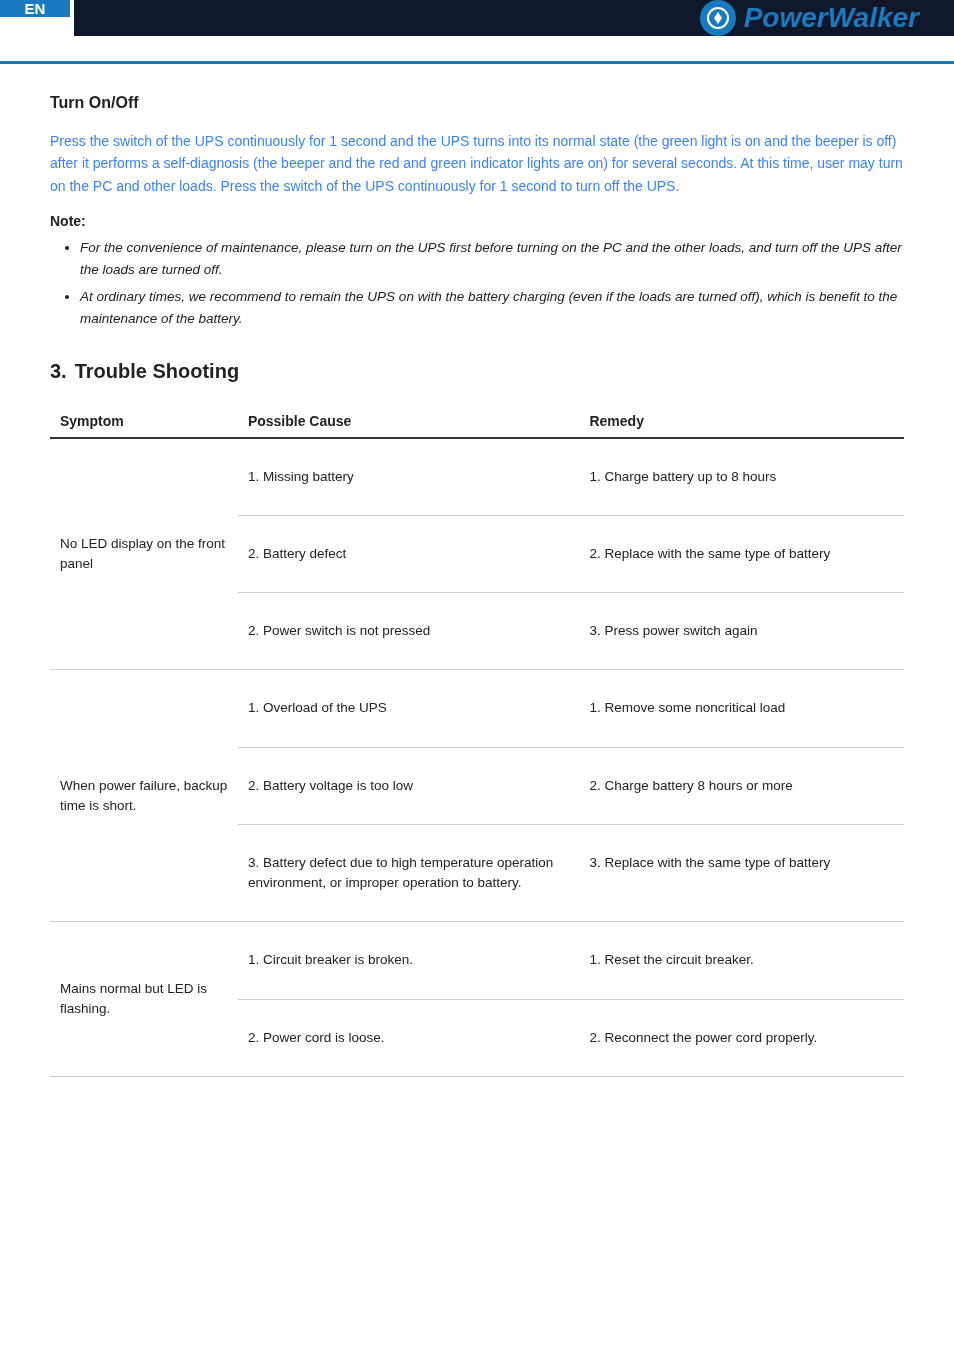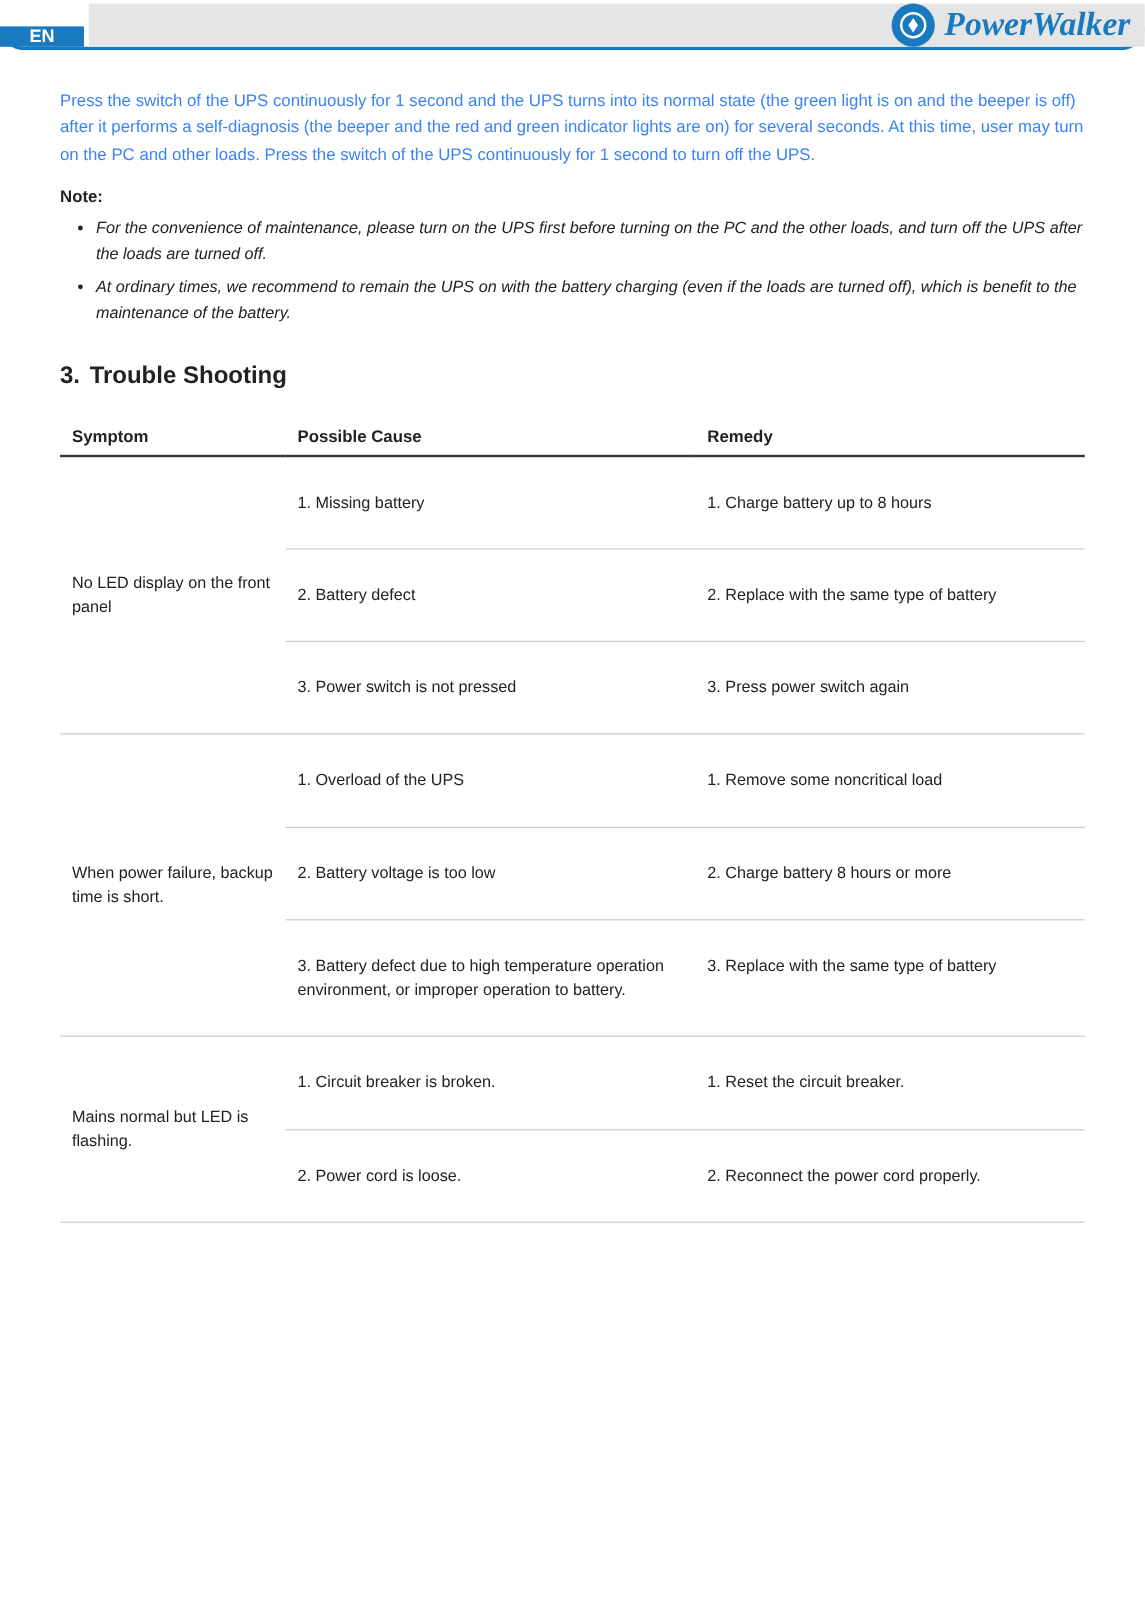--- a/index.html
+++ b/index.html
@@ -8,24 +8,23 @@
       font-size: 14px;
       color: #222;
       background: #fff;
       width: 954px;
       min-height: 1352px;
     }
 
     
     .header {
       display: flex;
-      align-items: flex-end;
-      height: 42px;
+      align-items: flex-start;
+      height: 64px;
       border-bottom: 3px solid #1a7abf;
-      border-radius: 20px;
     }
     .header-en {
       background: #1a7abf;
       color: #fff;
       font-weight: bold;
       font-size: 15px;
       display: flex;
       align-items: center;
       justify-content: center;
       width: 70px;
@@ -34,23 +33,22 @@
     .header-separator {
       width: 4px;
       background: #fff;
       flex-shrink: 0;
     }
     .header-logo-area {
       flex: 1;
       display: flex;
       align-items: center;
       justify-content: flex-end;
-      padding-right: 12px;
-      background: #e5e5e5;
-      font-family: Liberation Serif, serif;
+      padding-right: 35px;
+      background: #0f172a;
     }
     .logo-text {
       font-size: 28px;
       font-weight: bold;
       font-style: italic;
       color: #1a7abf;
       display: flex;
       align-items: center;
       gap: 4px;
     }
@@ -172,20 +170,21 @@
           <path d="M8 12 L12 6 L16 12 L12 18 Z" fill="white"></path>
         </svg>
       </div>
       <span>PowerWalker</span>
     </div>
   </div>
 </div>
 
 <div class="content">
 
+  <div class="section-title">Turn On/Off</div>
   <p class="intro-text">Press the switch of the UPS continuously for 1 second and the UPS turns into its normal state (the green light is on and the beeper is off) after it performs a self-diagnosis (the beeper and the red and green indicator lights are on) for several seconds. At this time, user may turn on the PC and other loads. Press the switch of the UPS continuously for 1 second to turn off the UPS.</p>
   <div class="note-label">Note:</div>
   <ul class="bullet-list">
     <li>For the convenience of maintenance, please turn on the UPS first before turning on the PC and the other loads, and turn off the UPS after the loads are turned off.</li>
     <li>At ordinary times, we recommend to remain the UPS on with the battery charging (even if the loads are turned off), which is benefit to the maintenance of the battery.</li>
   </ul>
 
   <div class="trouble-heading">
     <span class="num">3.</span><span>Trouble Shooting</span>
   </div>
@@ -203,21 +202,21 @@
       <tr>
         <td rowspan="3" class="symptom-cell">No LED display on the front panel</td>
         <td>1. Missing battery</td>
         <td>1. Charge battery up to 8 hours</td>
       </tr>
       <tr>
         <td>2. Battery defect</td>
         <td>2. Replace with the same type of battery</td>
       </tr>
       <tr>
-        <td>3. Power switch is not pressed</td>
+        <td>2. Power switch is not pressed</td>
         <td>3. Press power switch again</td>
       </tr>
 
       <tr>
         <td rowspan="3" class="symptom-cell">When power failure, backup time is short.</td>
         <td>1. Overload of the UPS</td>
         <td>1. Remove some noncritical load</td>
       </tr>
       <tr>
         <td>2. Battery voltage is too low</td>

